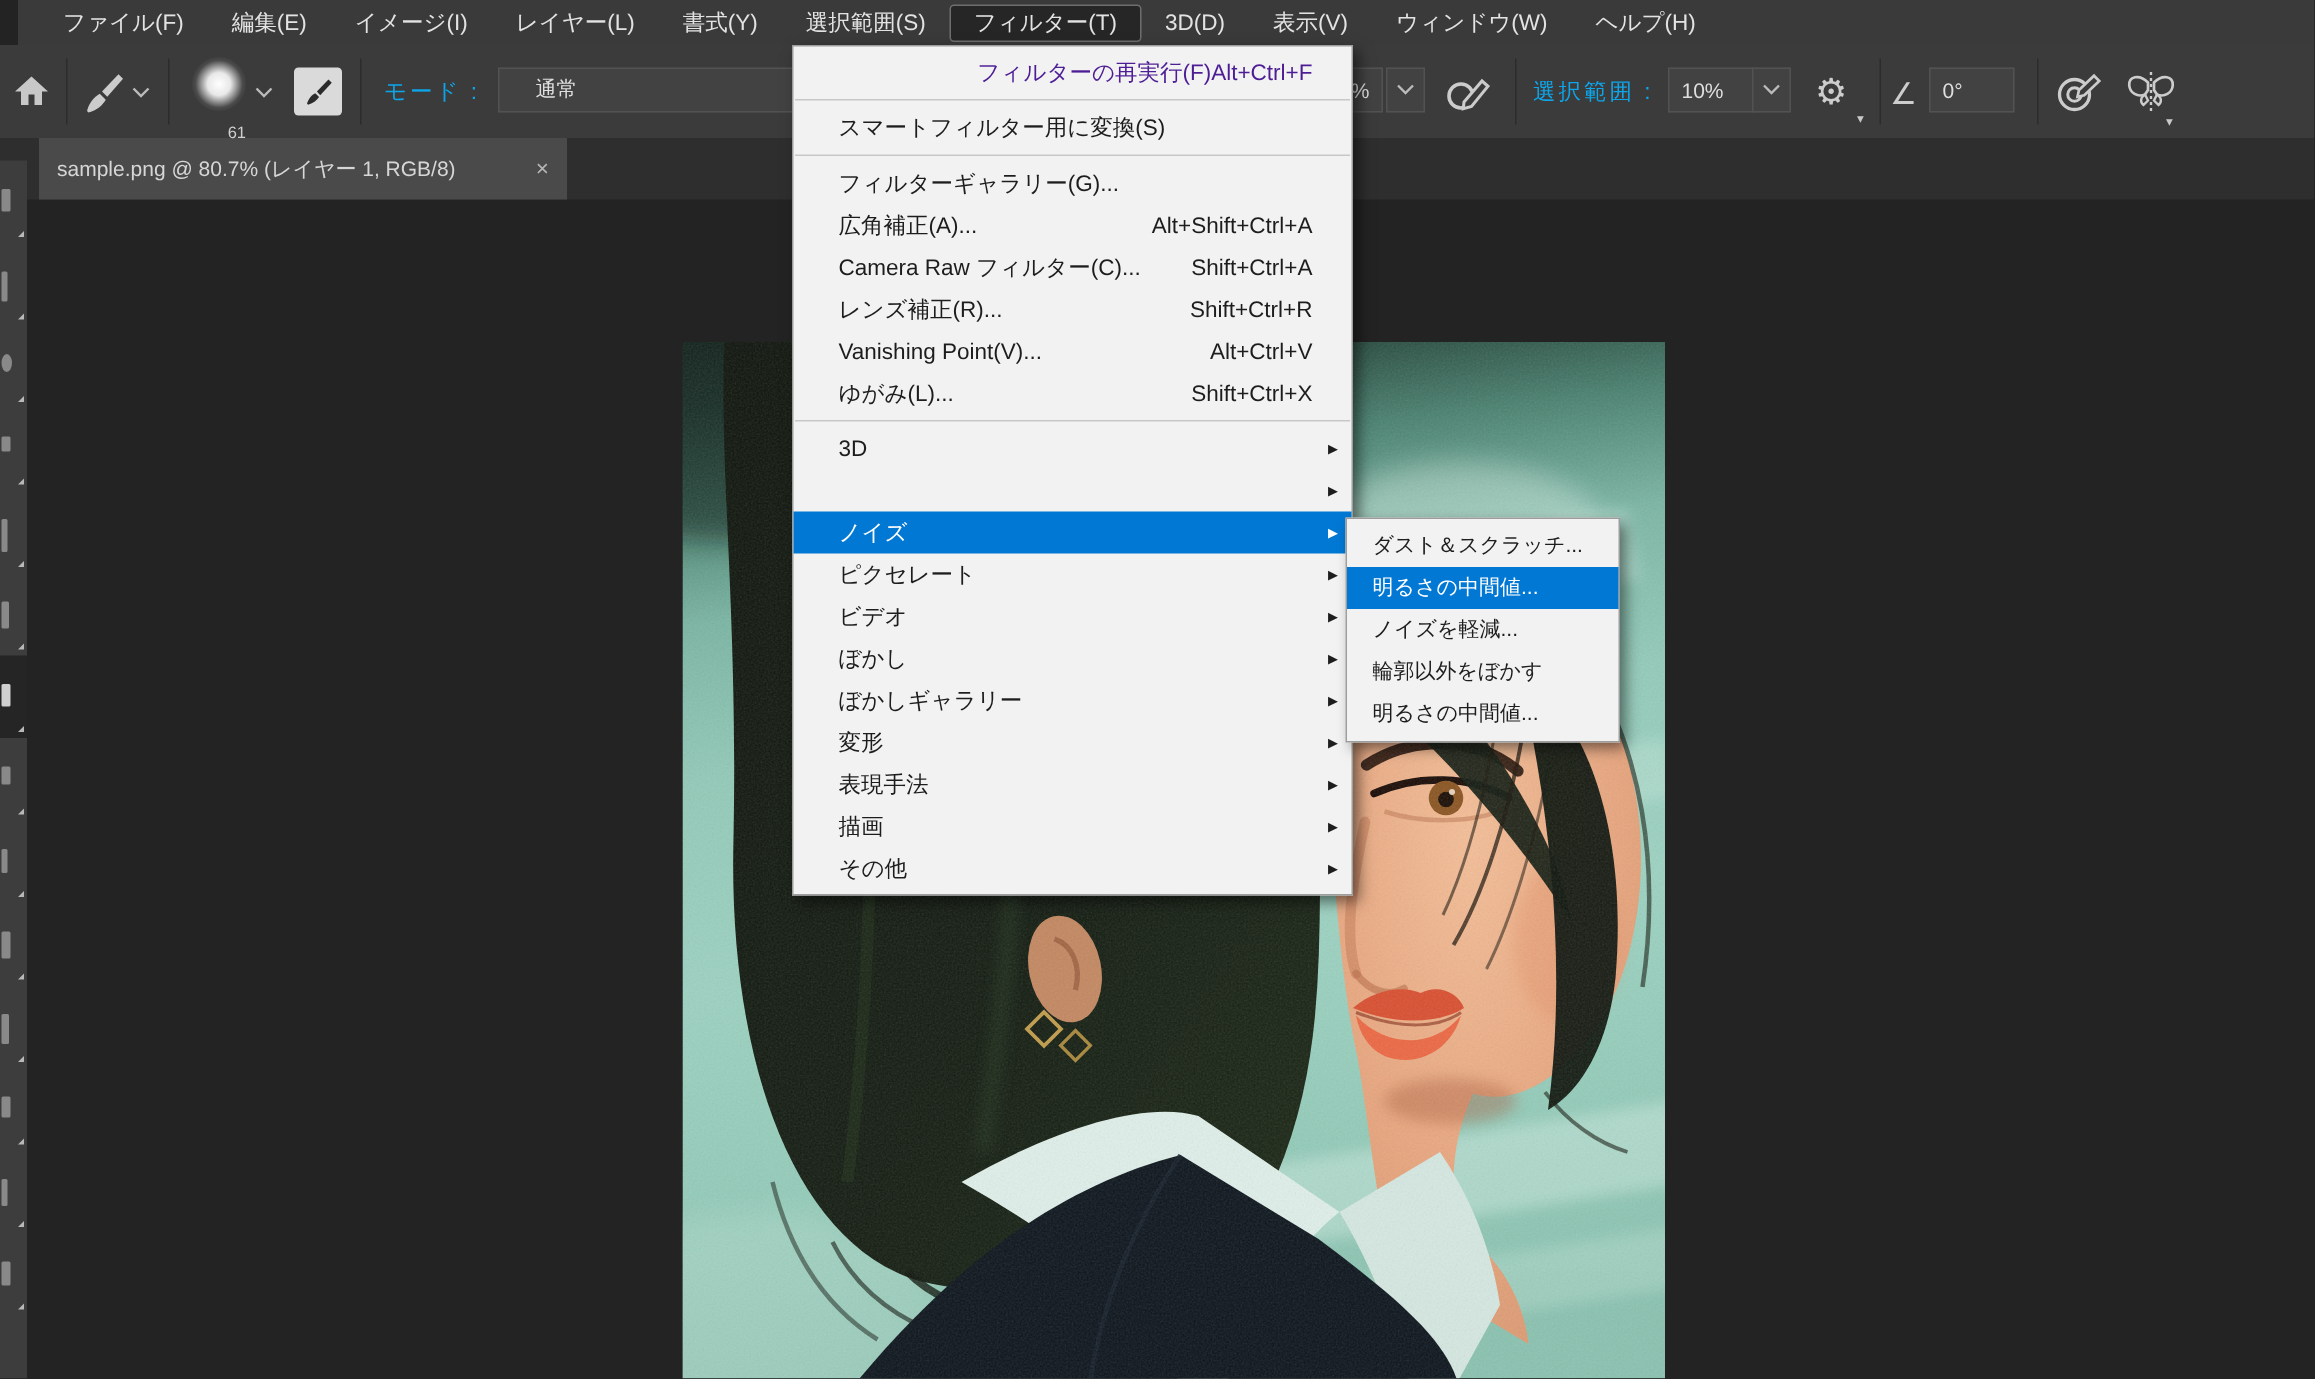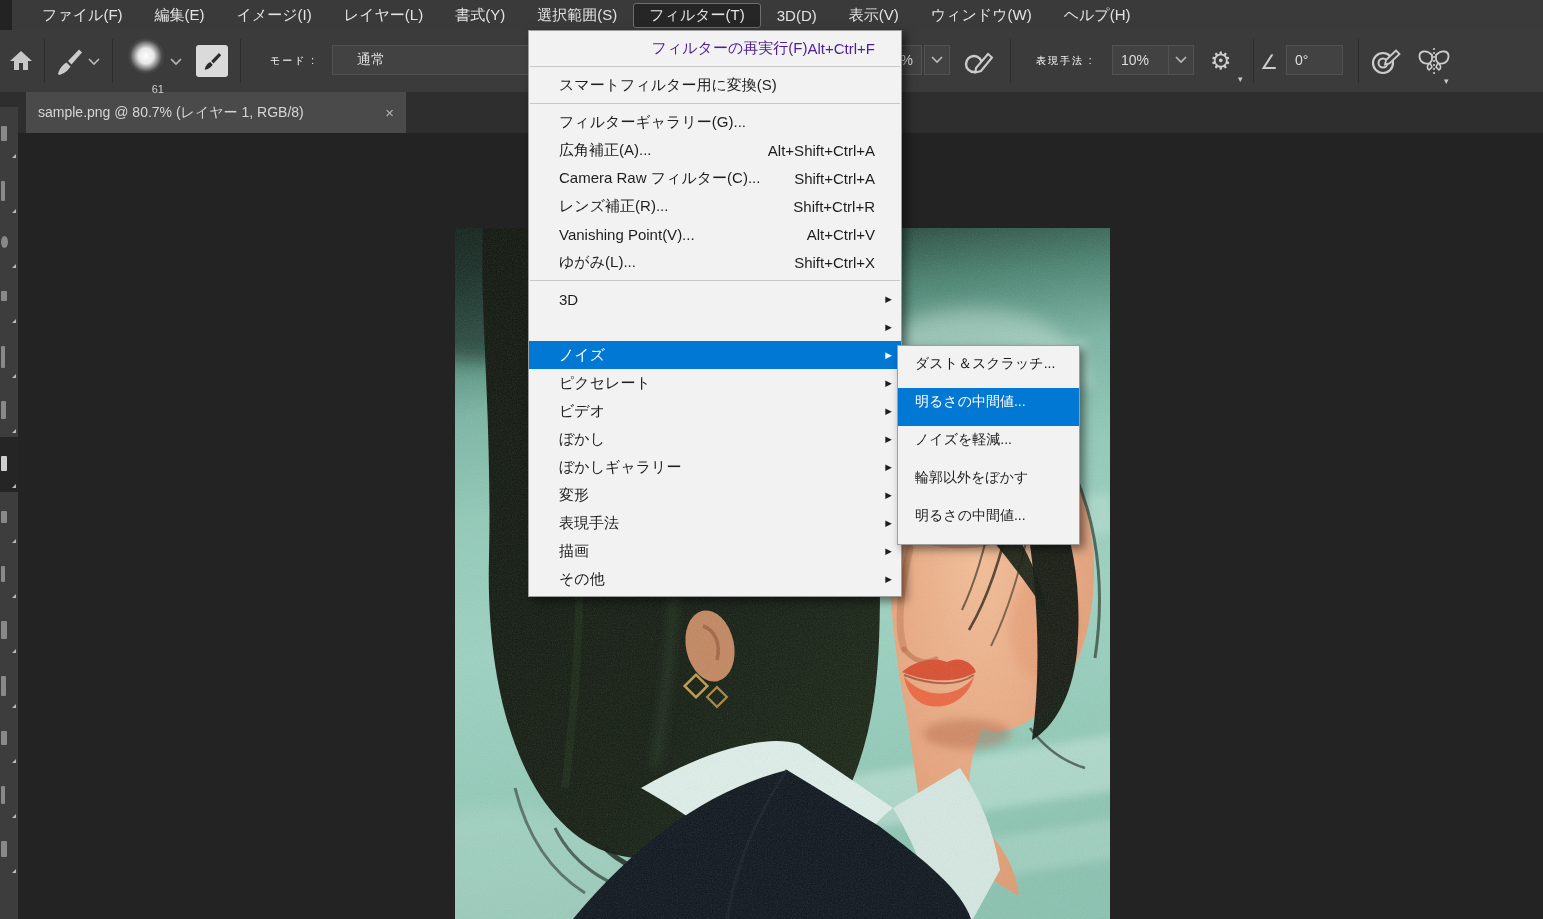--- a/index.html
+++ b/index.html
@@ -10,35 +10,35 @@
     -webkit-font-smoothing:antialiased;
   }
   
   .menubar{position:absolute;top:0;left:12px;right:0;height:30px;background:#3a3a3a;
     display:flex;align-items:center;padding-left:14px;color:#e3e3e3;font-size:15px;z-index:60;}
   .mitem{padding:2px 15px;border:1px solid transparent;border-radius:3px;white-space:nowrap;cursor:default;}
   .mitem.active{background:#262626;border-color:#6e6e6e;}
   
   .optionsbar{position:absolute;top:30px;left:0;right:0;height:62px;background:#3b3b3b;z-index:20;color:#c9c9c9;}
   .vsep{position:absolute;top:9px;height:44px;width:1px;background:#2c2c2c;}
-  .obar-label{position:absolute;top:0;height:62px;display:flex;align-items:center;font-size:10px;letter-spacing:2px;color:#ffffff;margin-left:14px;}
+  .obar-label{position:absolute;top:0;height:62px;display:flex;align-items:center;font-size:15px;letter-spacing:2px;color:#0ea5e9;}
   .obar-box{position:absolute;top:15px;height:30px;background:#424242;border:1px solid #525252;
     display:flex;align-items:center;font-size:14px;color:#dedede;box-sizing:border-box;}
   .chev-box{position:absolute;top:15px;width:26px;height:30px;background:#424242;border:1px solid #525252;
     display:flex;align-items:center;justify-content:center;box-sizing:border-box;}
   .brush-preview{position:absolute;left:128px;top:8px;width:36px;height:36px;border-radius:50%;
     background:radial-gradient(circle,#ffffff 0%,#e8e8e8 30%,rgba(120,120,120,.25) 62%,rgba(59,59,59,0) 75%);}
   .brush-size{position:absolute;left:128px;top:53px;width:36px;text-align:right;font-size:11px;color:#d0d0d0;}
   .brush-box{position:absolute;left:196px;top:15px;width:32px;height:32px;background:#dadada;border-radius:3px;
     display:flex;align-items:center;justify-content:center;}
   .tiny-caret{position:absolute;font-size:9px;color:#c9c9c9;}
   .glyph-icon{position:absolute;color:#cdcdcd;}
   
   .tabbar{position:absolute;top:92px;left:0;right:0;height:41px;background:#2e2e2e;z-index:10;}
-  .doc-tab{position:absolute;left:26px;top:0;width:380px;height:41px;background:#4a4a4a;color:#d6d6d6;
+  .doc-tab{position:absolute;left:26px;top:0;width:352px;height:41px;background:#4a4a4a;color:#d6d6d6;
     font-size:14px;display:flex;align-items:center;padding:0 12px;box-sizing:border-box;gap:12px;}
   .doc-tab .title{flex:1;white-space:nowrap;overflow:hidden;}
   .doc-tab .close{color:#b5b5b5;font-size:15px;cursor:default;}
   
   .toolbar{position:absolute;left:0;top:107px;width:18px;bottom:0;background:#3d3d3d;z-index:15;overflow:hidden;}
   .tool-slot{position:relative;height:55px;}
   .tool-slot .tri{position:absolute;right:2px;bottom:4px;width:0;height:0;
     border-left:4px solid transparent;border-bottom:4px solid #b9b9b9;}
   .tool-slot .hint{position:absolute;left:1px;top:19px;width:6px;height:15px;background:#c9c9c9;opacity:.55;border-radius:1px;}
   .tool-slot.selected{background:#252525;}
@@ -51,21 +51,21 @@
   .fm-row{position:relative;height:28px;display:flex;align-items:center;padding:0 26px 0 30px;
     font-size:15px;color:#1d1d1d;cursor:default;}
   .fm-row .lab{flex:1;white-space:nowrap;}
   .fm-row .sc{white-space:nowrap;}
   .fm-row.disabled{color:#4c1d95;text-align:right;}
   .fm-row.selected{background:#0078d4;color:#fff;}
   .fm-row .arrow{position:absolute;right:8px;top:50%;transform:translateY(-50%) scale(.72);font-size:12px;}
   .fm-sep{height:1px;background:#c7c7c7;margin:4px 1px;}
   .submenu{position:absolute;left:897px;top:345px;width:183px;background:#f2f2f2;border:1px solid #9d9d9d;
     box-shadow:4px 4px 9px rgba(0,0,0,.5);z-index:75;padding:4px 0;box-sizing:border-box;}
-  .sm-row{height:27px;display:flex;align-items:center;padding:0 8px 11px 17px;font-size:14px;color:#1d1d1d;
+  .sm-row{height:27px;display:flex;align-items:center;padding:0 8px 1px 17px;font-size:14px;color:#1d1d1d;
     white-space:nowrap;cursor:default;}
   .sm-row.selected{background:#0078d4;color:#fff;}
 </style>
 </head>
 <body>
 
 <div class="menubar">
   <div class="mitem">ファイル(F)</div>
   <div class="mitem">編集(E)</div>
   <div class="mitem">イメージ(I)</div>
@@ -115,21 +115,21 @@
     <svg width="12" height="8" viewBox="0 0 12 8">
       <polyline points="1,1 6,6 11,1" fill="none" stroke="#bbbbbb" stroke-width="1.6"></polyline>
     </svg>
   </div>
   <svg class="glyph-icon" style="left:963px;top:20px;" width="34" height="26" viewBox="0 0 34 26">
     <circle cx="11" cy="14" r="8" fill="none" stroke="#cccccc" stroke-width="2.4"></circle>
     <path d="M13 18 L25 4 L29 7.5 L18 21 L12.5 22.5 Z" fill="#3b3b3b" stroke="#cccccc" stroke-width="2"></path>
   </svg>
   <div class="vsep" style="left:1010px;"></div>
 
-  <div class="obar-label" style="left:1022px;">表現手法 :</div>
+  <div class="obar-label" style="left:1022px;">選択範囲 :</div>
   <div class="obar-box" style="left:1112px;width:60px;padding-left:8px;">10%</div>
   <div class="chev-box" style="left:1168px;">
     <svg width="12" height="8" viewBox="0 0 12 8">
       <polyline points="1,1 6,6 11,1" fill="none" stroke="#bbbbbb" stroke-width="1.6"></polyline>
     </svg>
   </div>
   <div class="glyph-icon" style="left:1210px;top:17px;font-size:24px;">⚙</div>
   <div class="tiny-caret" style="left:1238px;top:44px;">▾</div>
   <div class="vsep" style="left:1253px;"></div>
 

